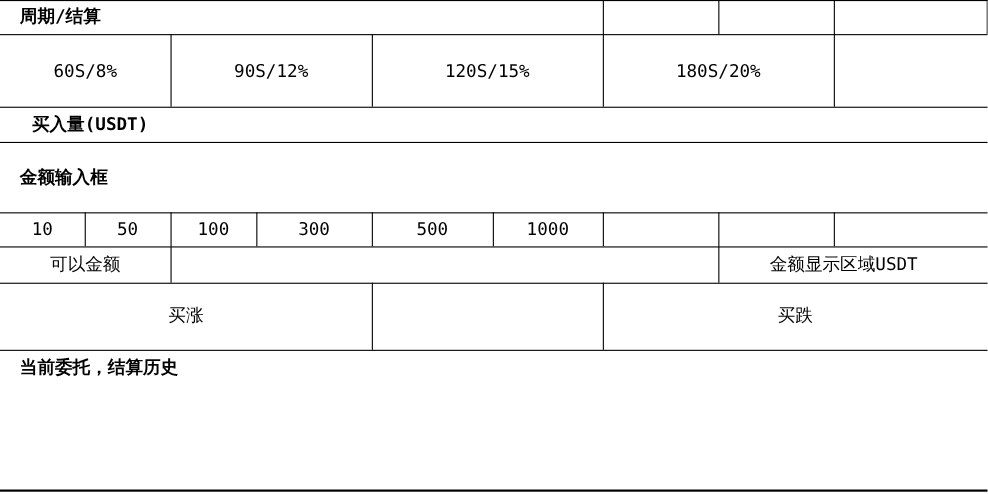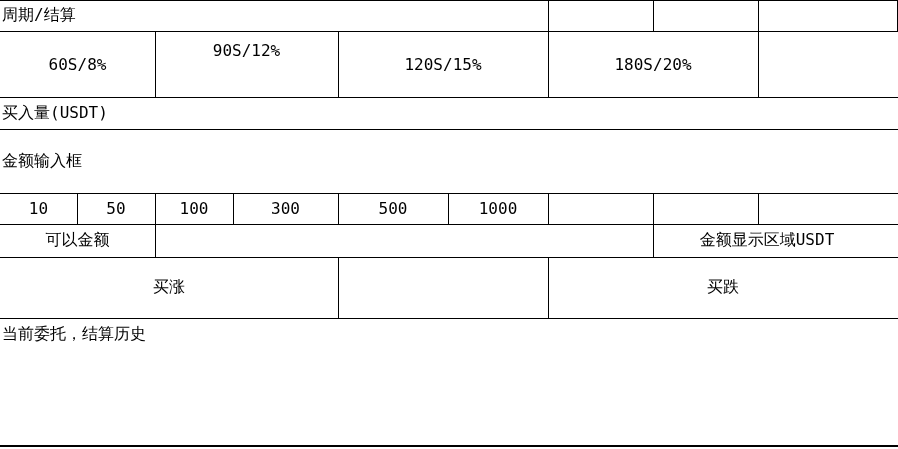--- a/index.html
+++ b/index.html
@@ -16,21 +16,21 @@
   .hline { position: absolute; left: 0; width: 898px; height: 1px; background: #000000; }
   .vline { position: absolute; width: 1px; background: #000000; }
   .cell {
     position: absolute;
     display: flex;
     align-items: center;
     justify-content: center;
     white-space: nowrap;
     box-sizing: border-box;
   }
-  .cell.left { justify-content: flex-start; padding-left: 2px; }
+  .cell.left { justify-content: flex-start; padding-left: 18px; font-weight: bold; }
 </style>
 </head>
 <body>
 
 <div id="stage">
 
   <div class="hline" style="top:0;"></div>
   <div class="hline" style="top:31px;"></div>
   <div class="hline" style="top:97px;"></div>
   <div class="hline" style="top:129px;"></div>
@@ -64,25 +64,25 @@
 
   <div class="vline" style="left:338px;top:257px;height:61px;"></div>
   <div class="vline" style="left:548px;top:257px;height:61px;"></div>
 
   <div class="cell left" style="left:0;top:0;width:548px;height:31px;">周期/结算</div>
   <div class="cell" style="left:548px;top:0;width:105px;height:31px;"></div>
   <div class="cell" style="left:653px;top:0;width:105px;height:31px;"></div>
   <div class="cell" style="left:758px;top:0;width:139px;height:31px;"></div>
 
   <div class="cell" style="left:0;top:31px;width:155px;height:66px;">60S/8%</div>
-  <div class="cell" style="left:155px;top:17px;width:183px;height:66px;">90S/12%</div>
+  <div class="cell" style="left:155px;top:31px;width:183px;height:66px;">90S/12%</div>
   <div class="cell" style="left:338px;top:31px;width:210px;height:66px;">120S/15%</div>
   <div class="cell" style="left:548px;top:31px;width:210px;height:66px;">180S/20%</div>
 
-  <div class="cell left" style="left:0;top:97px;width:714px;height:32px;">买入量(USDT)</div>
+  <div class="cell left" style="left:11px;top:97px;width:714px;height:32px;">买入量(USDT)</div>
 
   <div class="cell left" style="left:0;top:129px;width:898px;height:64px;">金额输入框</div>
 
   <div class="cell" style="left:0;top:193px;width:77px;height:31px;">10</div>
   <div class="cell" style="left:77px;top:193px;width:78px;height:31px;">50</div>
   <div class="cell" style="left:155px;top:193px;width:78px;height:31px;">100</div>
   <div class="cell" style="left:233px;top:193px;width:105px;height:31px;">300</div>
   <div class="cell" style="left:338px;top:193px;width:110px;height:31px;">500</div>
   <div class="cell" style="left:448px;top:193px;width:100px;height:31px;">1000</div>
   <div class="cell" style="left:548px;top:193px;width:105px;height:31px;"></div>

